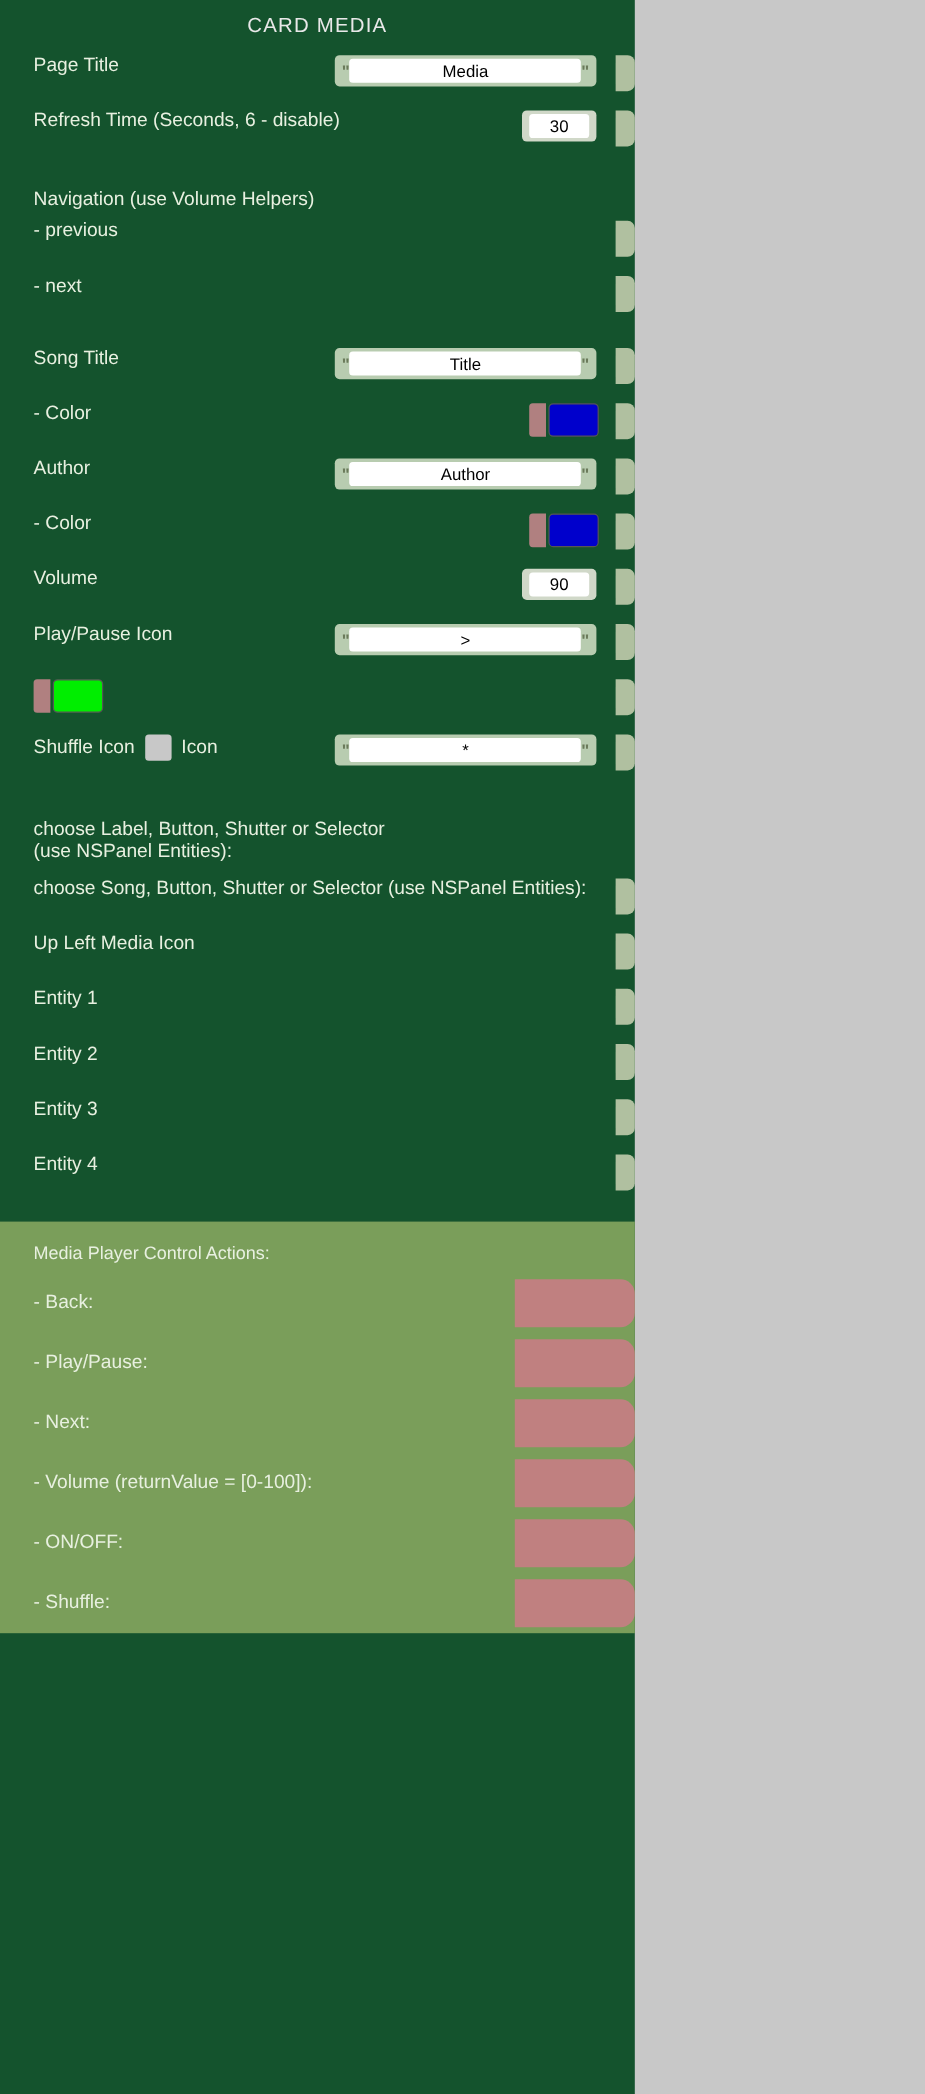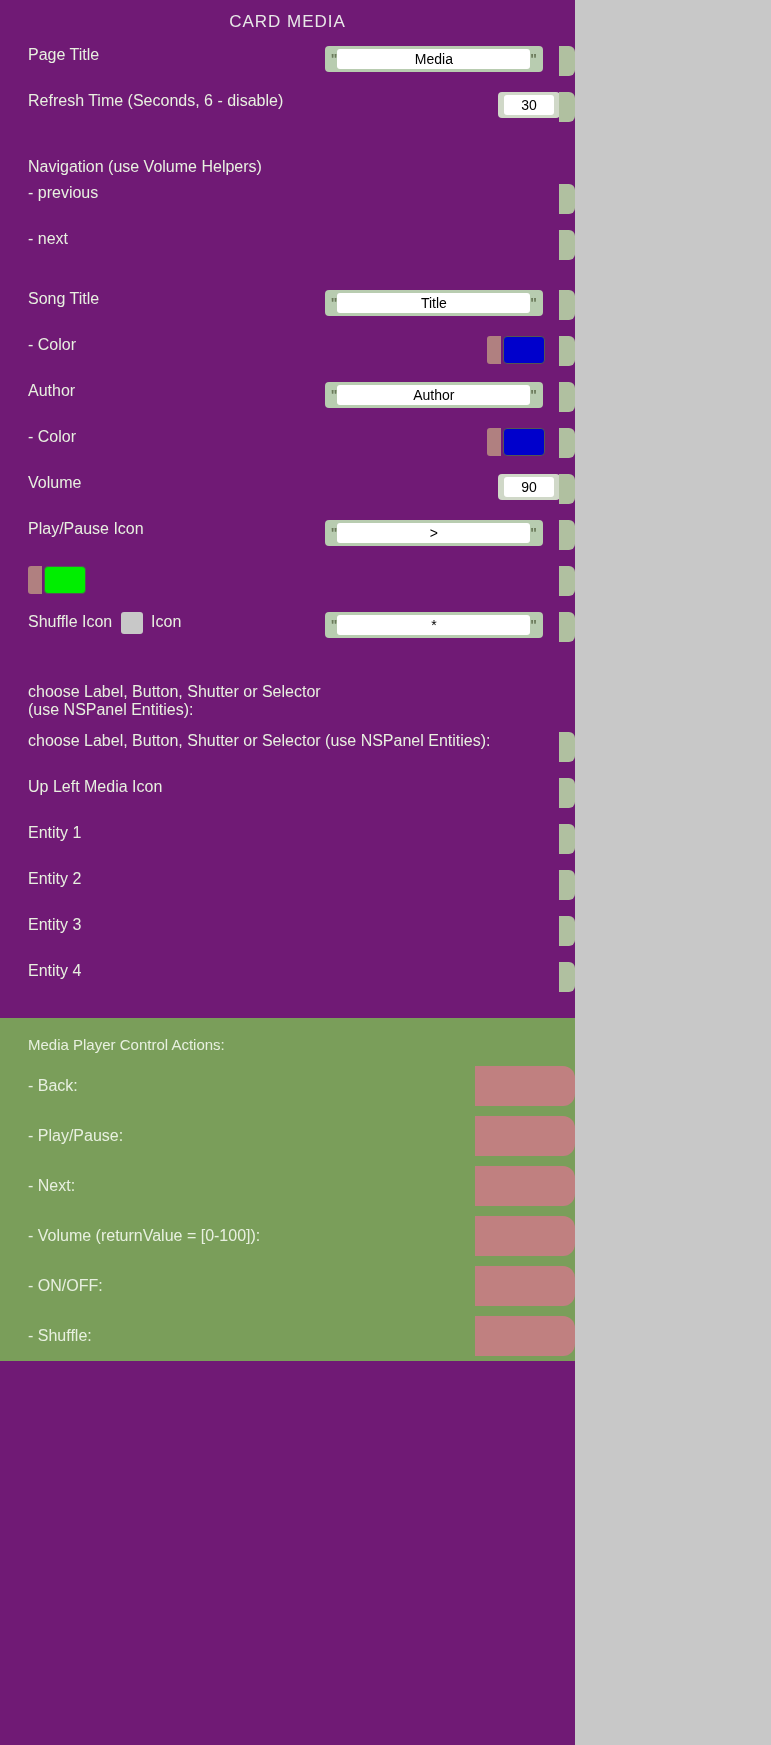--- a/index.html
+++ b/index.html
@@ -5,22 +5,22 @@
     * { box-sizing: border-box; margin: 0; padding: 0; }
     body {
       width: 771px;
       min-height: 1745px;
       background: #c8c8c8;
       font-family: Arial, sans-serif;
       font-size: 16px;
     }
 
     .main-panel {
-      width: 575px;
-      background: #701a75;
+      width: 529px;
+      background: #14532d;
       min-height: 1745px;
       position: relative;
       padding: 0;
     }
 
     .panel-title {
       text-align: center;
       color: #e8e8e8;
       font-size: 17px;
       padding: 12px 0 10px 0;
@@ -81,21 +81,21 @@
       height: 28px;
       border-radius: 4px;
       margin-right: 20px;
       border: 1px solid #555;
     }
 
     .number-input {
       background: #d0d8c8;
       border-radius: 4px;
       padding: 3px 6px;
-      margin-right: 3px;
+      margin-right: 20px;
       display: flex;
       align-items: center;
     }
 
     .number-input input {
       background: white;
       border: none;
       border-radius: 3px;
       padding: 2px 6px;
       font-size: 14px;
@@ -274,21 +274,21 @@
 
   <div class="divider"></div>
 
   <div class="row" style="min-height: 60px; align-items: center; padding-top: 10px;">
     <span class="row-label">
       choose Label, Button, Shutter or Selector<br>(use NSPanel Entities):
     </span>
   </div>
 
   <div class="row">
-    <span class="row-label">choose Label, Button, Shutter or Selector
+    <span class="row-label">choose Song, Button, Shutter or Selector
 (use NSPanel Entities):</span>
     <div class="connector-piece"></div>
   </div>
 
   <div class="row">
     <span class="row-label">Up Left Media Icon</span>
     <div class="connector-piece"></div>
   </div>
 
   <div class="row">

